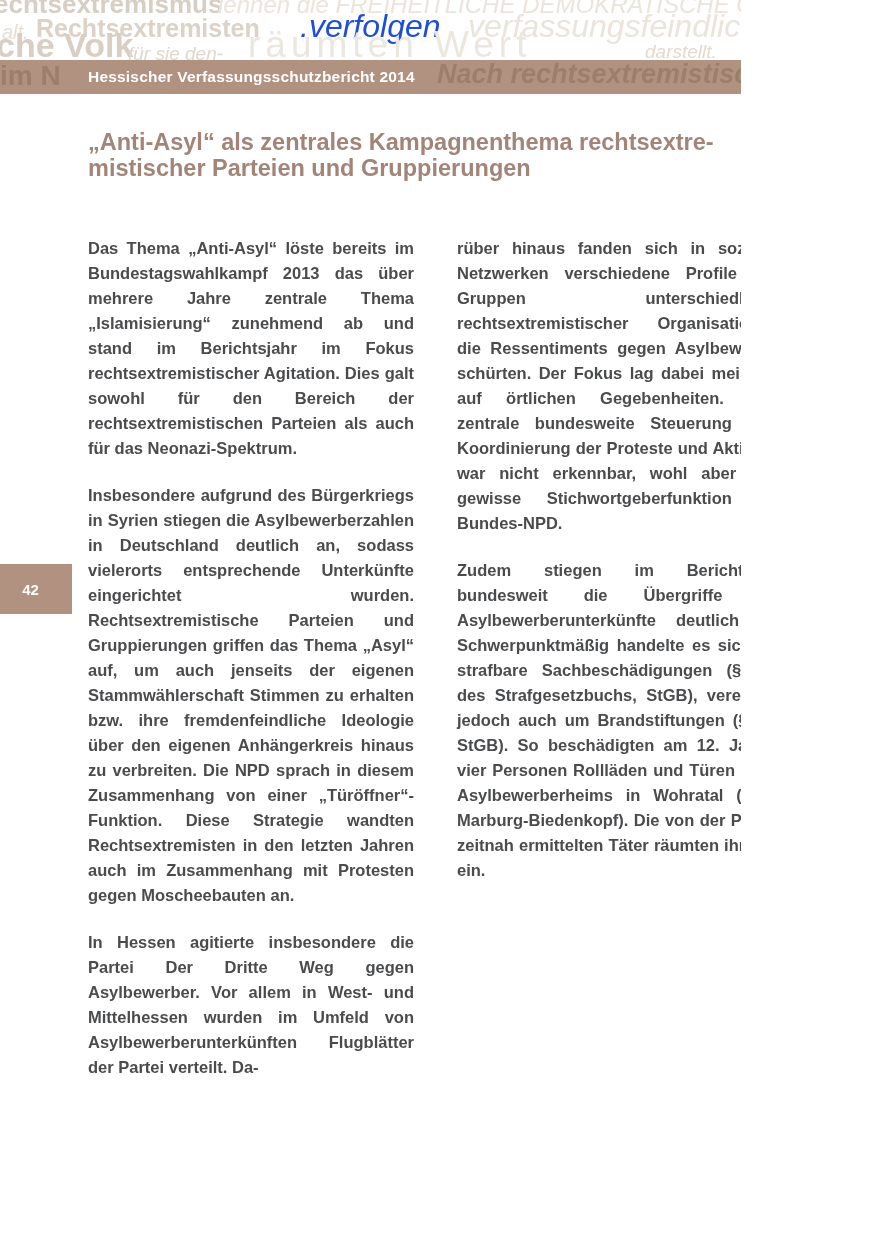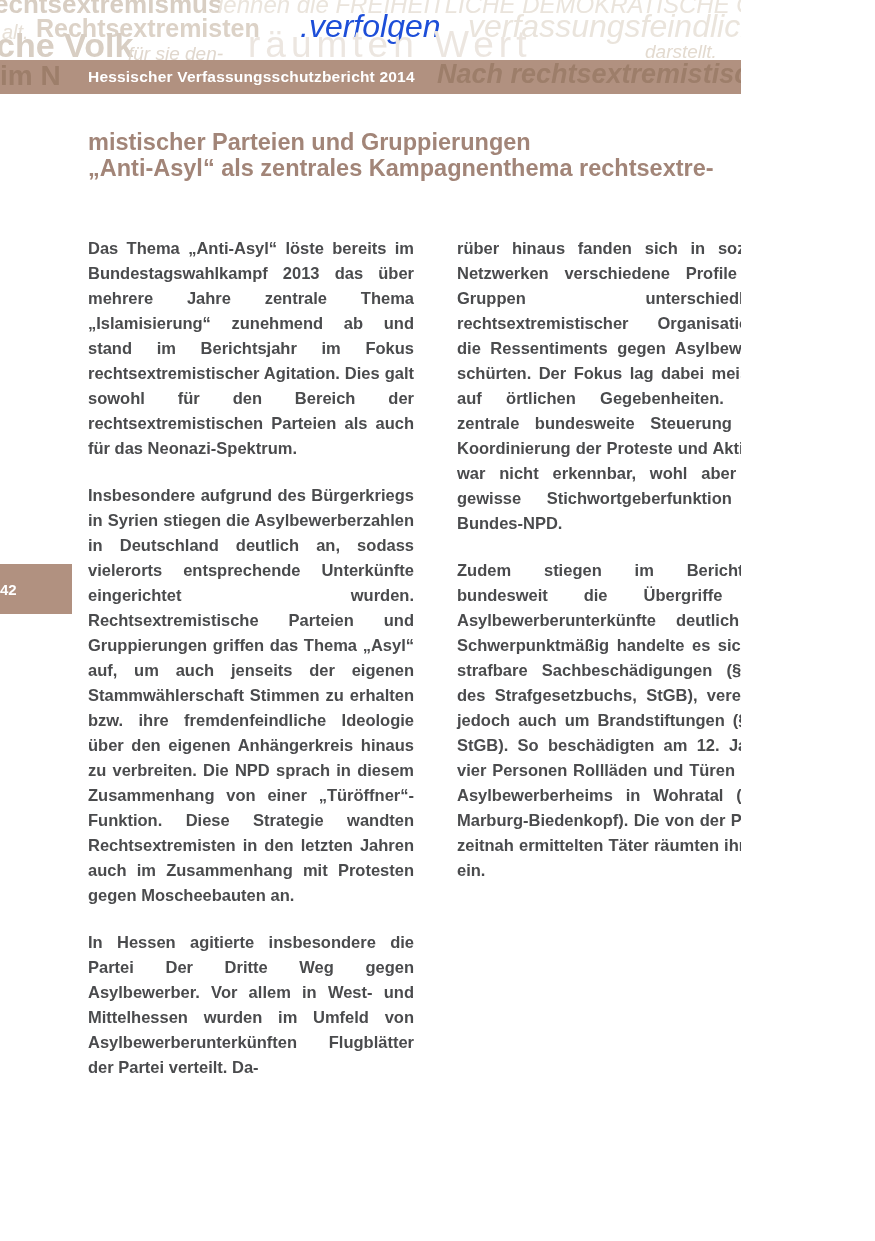--- a/index.html
+++ b/index.html
@@ -39,21 +39,21 @@
     display:flex;align-items:center;
     color:var(--bar-text);
     font-size:15.5px;font-weight:700;letter-spacing:.2px;
     z-index:4;
     text-align:center;
   }
   
   .page-tab{
     position:absolute;left:0;top:564px;width:72px;height:50px;
     background:var(--accent);
-    display:flex;align-items:center;justify-content:flex-start;
+    display:flex;align-items:center;justify-content:center;
     padding-right:11px;box-sizing:border-box;
     color:var(--bar-text);font-size:15px;font-weight:700;
   }
   
   .heading{
     position:absolute;left:88px;top:130px;width:700px;
     color:var(--heading);
     font-size:23.5px;font-weight:700;line-height:25.5px;
     margin:0;
   }
@@ -101,22 +101,22 @@
         <span class="wc-item" style="left: 437px; top: 61px; font-size: 27px; font-weight: 700; font-style: italic; letter-spacing: 0px; color: rgb(141, 111, 89);">Nach rechtsextremistischen Vorstellu</span>
       </div>
     <div class="header-bar-title">Hessischer Verfassungsschutzbericht 2014</div>
   </div>
 
   <div class="page-tab">
     <span>42</span>
   </div>
 
   <h1 class="heading">
+    <span>„Anti-Asyl“ als zentrales Kampagnenthema rechtsextre-</span>
     <span>mistischer Parteien und Gruppierungen</span>
-    <span>„Anti-Asyl“ als zentrales Kampagnenthema rechtsextre-</span>
   </h1>
 
   <div class="col col-left">
       <p class="body-p" lang="de">Das Thema „Anti-Asyl“ löste bereits im Bundestagswahlkampf 2013 das über mehrere Jahre zentrale Thema „Islamisierung“ zunehmend ab und stand im Berichtsjahr im Fokus rechtsextremistischer Agitation. Dies galt sowohl für den Bereich der rechtsextremistischen Parteien als auch für das Neonazi-Spektrum.</p>
       <p class="body-p" lang="de">Insbesondere aufgrund des Bürgerkriegs in Syrien stiegen die Asylbewerberzahlen in Deutschland deutlich an, sodass vielerorts entsprechende Unterkünfte eingerichtet wurden. Rechtsextremistische Parteien und Gruppierungen griffen das Thema „Asyl“ auf, um auch jenseits der eigenen Stammwählerschaft Stimmen zu erhalten bzw. ihre fremdenfeindliche Ideologie über den eigenen Anhängerkreis hinaus zu verbreiten. Die NPD sprach in diesem Zusammenhang von einer „Türöffner“-Funktion. Diese Strategie wandten Rechtsextremisten in den letzten Jahren auch im Zusammenhang mit Protesten gegen Moscheebauten an.</p>
       <p class="body-p" lang="de">In Hessen agitierte insbesondere die Partei Der Dritte Weg gegen Asylbewerber. Vor allem in West- und Mittelhessen wurden im Umfeld von Asylbewerberunterkünften Flugblätter der Partei verteilt. Da-</p>
     </div>
   <div class="col col-right">
       <p class="body-p" lang="de">rüber hinaus fanden sich in sozialen Netzwerken verschiedene Profile und Gruppen unterschiedlicher rechtsextremistischer Organisationen, die Ressentiments gegen Asylbewerber schürten. Der Fokus lag dabei meistens auf örtlichen Gegebenheiten. Eine zentrale bundesweite Steuerung oder Koordinierung der Proteste und Aktionen war nicht erkennbar, wohl aber eine gewisse Stichwortgeberfunktion der Bundes-NPD.</p>
       <p class="body-p" lang="de">Zudem stiegen im Berichtsjahr bundesweit die Übergriffe auf Asylbewerberunterkünfte deutlich an. Schwerpunktmäßig handelte es sich um strafbare Sachbeschädigungen (§ 303 des Strafgesetzbuchs, StGB), vereinzelt jedoch auch um Brandstiftungen (§ 306 StGB). So beschädigten am 12. Januar vier Personen Rollläden und Türen eines Asylbewerberheims in Wohratal (Kreis Marburg-Biedenkopf). Die von der Polizei zeitnah ermittelten Täter räumten ihre Tat ein.</p>

